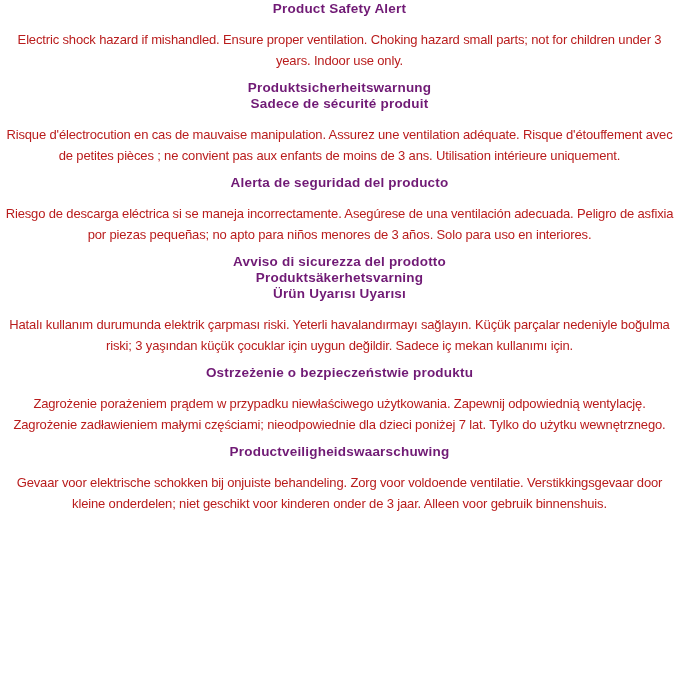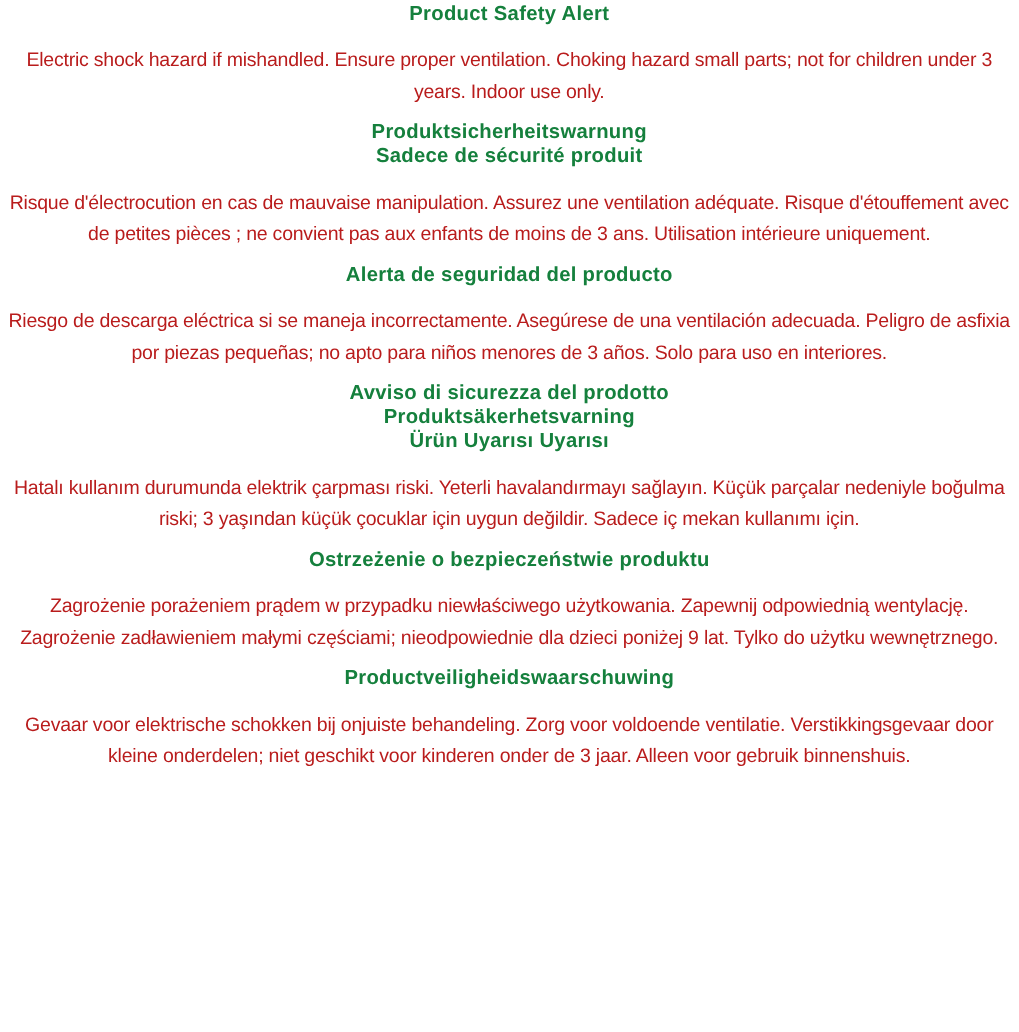--- a/index.html
+++ b/index.html
@@ -17,21 +17,21 @@
     box-sizing: border-box;
     width: 679px;
     padding: 1px 5px 0 5px;
     text-align: center;
   }
   .safety-section { margin: 0; }
   .section-title {
     font-size: 13.5px;
     line-height: 16px;
     font-weight: bold;
-    color: #15803d;
+    color: #701a75;
     letter-spacing: 0.2px;
     margin: 0;
   }
   .section-body {
     font-size: 13px;
     line-height: 21px;
     color: #b91c1c;
     letter-spacing: -0.15px;
     margin: 12px 0 9px 0;
   }
@@ -68,21 +68,21 @@
     <h2 class="section-title">Produktsäkerhetsvarning</h2>
   </section>
 
   <section class="safety-section">
     <h2 class="section-title">Ürün Uyarısı Uyarısı</h2>
     <p class="section-body">Hatalı kullanım durumunda elektrik çarpması riski. Yeterli havalandırmayı sağlayın. Küçük parçalar nedeniyle boğulma riski; 3 yaşından küçük çocuklar için uygun değildir. Sadece iç mekan kullanımı için.</p>
   </section>
 
   <section class="safety-section">
     <h2 class="section-title">Ostrzeżenie o bezpieczeństwie produktu</h2>
-    <p class="section-body">Zagrożenie porażeniem prądem w przypadku niewłaściwego użytkowania. Zapewnij odpowiednią wentylację. Zagrożenie zadławieniem małymi częściami; nieodpowiednie dla dzieci poniżej 9 lat. Tylko do użytku wewnętrznego.</p>
+    <p class="section-body">Zagrożenie porażeniem prądem w przypadku niewłaściwego użytkowania. Zapewnij odpowiednią wentylację. Zagrożenie zadławieniem małymi częściami; nieodpowiednie dla dzieci poniżej 7 lat. Tylko do użytku wewnętrznego.</p>
   </section>
 
   <section class="safety-section">
     <h2 class="section-title">Productveiligheidswaarschuwing</h2>
     <p class="section-body">Gevaar voor elektrische schokken bij onjuiste behandeling. Zorg voor voldoende ventilatie. Verstikkingsgevaar door kleine onderdelen; niet geschikt voor kinderen onder de 3 jaar. Alleen voor gebruik binnenshuis.</p>
   </section>
 
 </div>
 
 </body></html>

